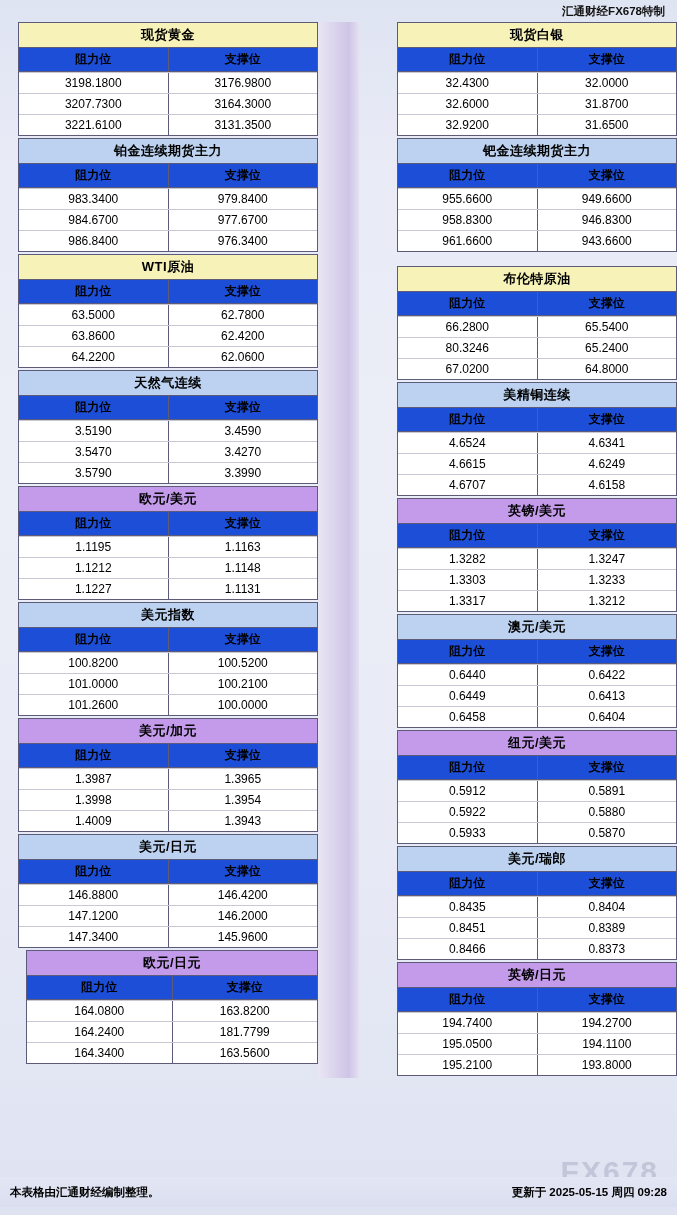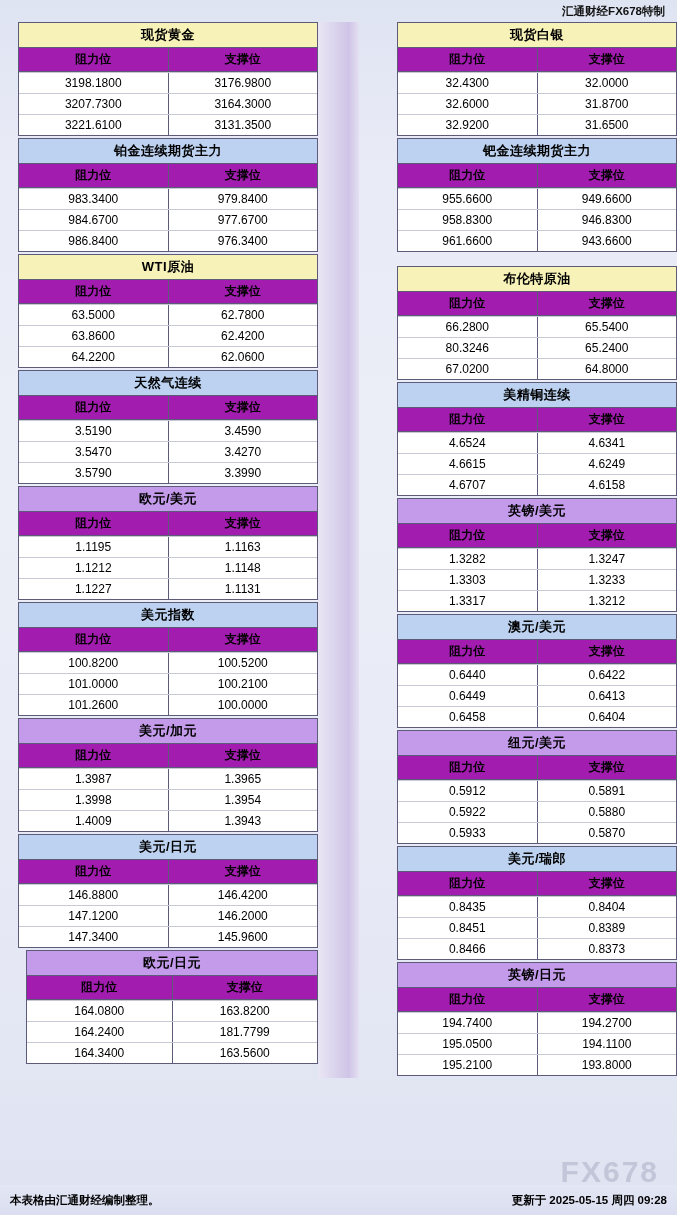--- a/index.html
+++ b/index.html
@@ -34,40 +34,40 @@
   }
   .card .title{
     text-align:center;font-weight:bold;font-size:13px;
     padding:3px 0 3px 0;border-bottom:1px solid #5c5c7a;
     letter-spacing:0.5px;
   }
   .t-gold{background:#f7f2b8;}
   .t-blue{background:#bcd2f0;}
   .t-purple{background:#c39bea;}
   .subhead{
-    display:flex;border-bottom:1px solid #5c5c7a;background:#a21caf;
+    display:flex;border-bottom:1px solid #5c5c7a;background:#1d4ed8;
   }
   .subhead div{
     flex:1;text-align:center;font-weight:bold;font-size:12px;padding:3px 0;
   }
   .subhead div:first-child{border-right:1px solid #5c5c7a;}
   .row{display:flex;border-top:1px solid #c9c9d6;background:#fff;}
   .row:first-of-type{border-top:none;}
   .row div{
     flex:1;text-align:center;font-size:12px;padding:3px 0;
   }
   .row div:first-child{border-right:1px solid #5c5c7a;}
   .leftcol{position:relative;padding-left:18px;box-sizing:border-box;}
   .rightcol{position:relative;padding-left:38px;box-sizing:border-box;}
   .leftcol .card,.rightcol .card{width:auto;}
   .marker{
     position:absolute;left:0;top:1px;font-size:12px;color:#111;
   }
   .footer{
-    position:absolute;bottom:0;left:0;right:0;height:30px;
+    position:absolute;bottom:8px;left:0;right:0;height:30px;
     display:flex;align-items:center;justify-content:space-between;
     padding:0 10px;font-size:11.5px;font-weight:bold;
     background:linear-gradient(180deg,#e3e6f3,#dadef0);
   }
   .watermark{
     position:absolute;right:18px;bottom:26px;
     font-size:30px;font-weight:bold;color:rgba(140,140,170,0.35);
     letter-spacing:2px;pointer-events:none;
   }
 </style>

